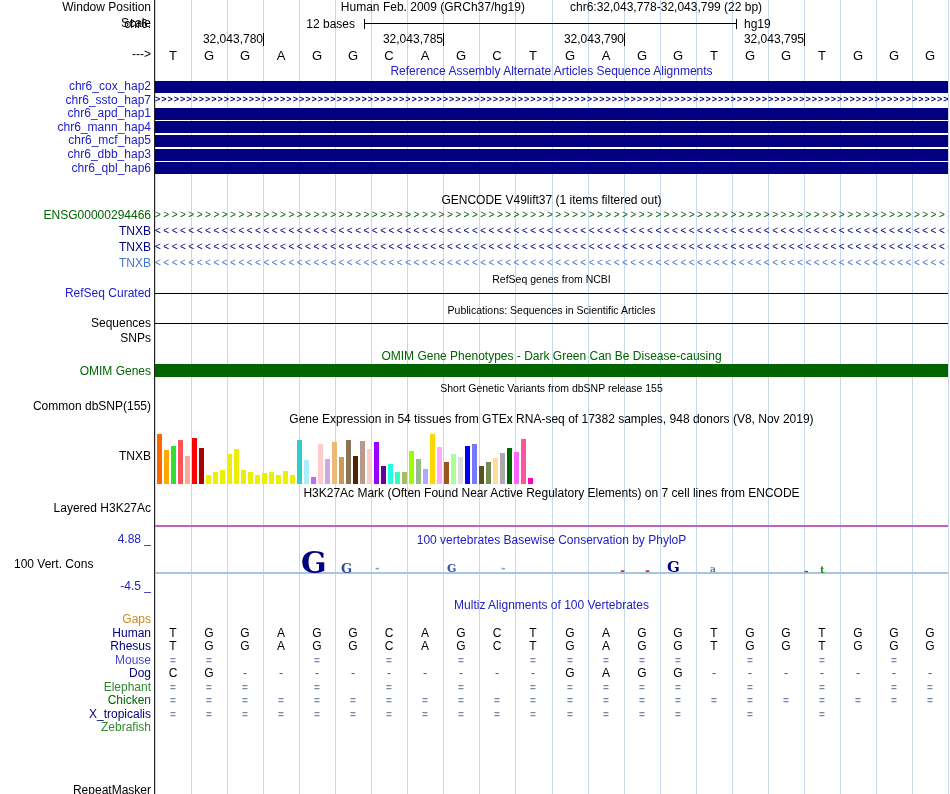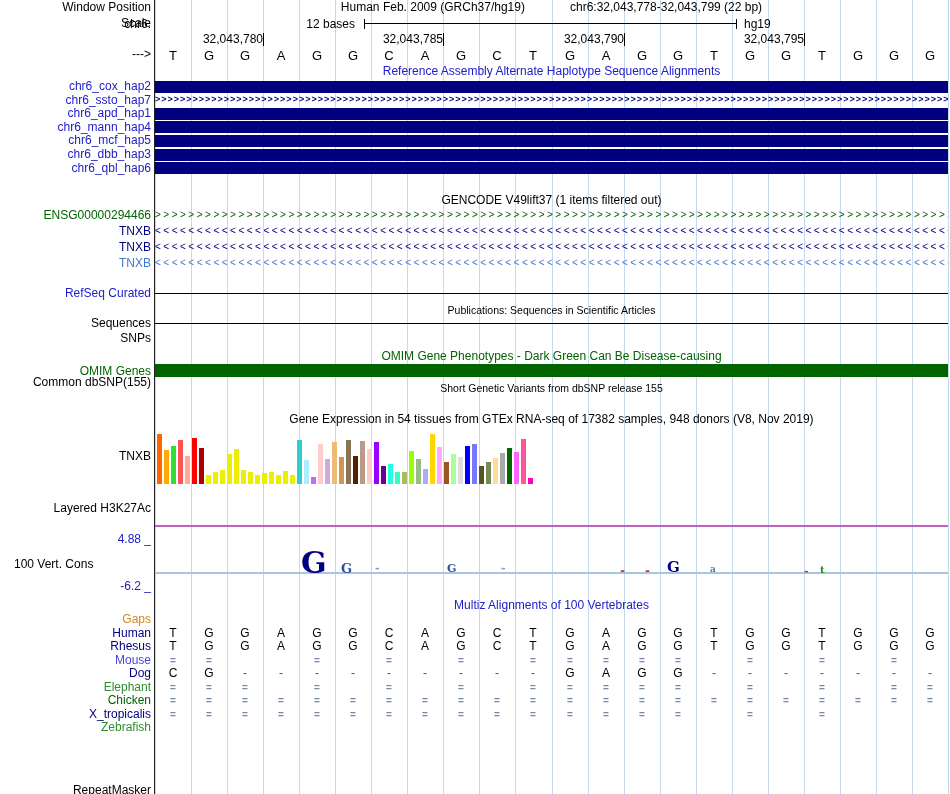--- a/index.html
+++ b/index.html
@@ -31,36 +31,39 @@
   <div class="lbl" style="top:1px">Window Position</div>
 
   <div class="lbl" style="top:17px">Scale</div>
   <div class="scale-text">12 bases</div>
   <div class="scalebar"></div>
   <div class="hg19">hg19</div>
 
   <div class="lbl" style="top:18px">chr6:</div>
   <div class="lbl" style="top:48px">---&gt;</div>
 
-  <div class="title blue" style="top:65px">Reference Assembly Alternate Haplotype Sequence Alignments</div>
+  <div class="title blue" style="top:65px">Reference Assembly Alternate Articles Sequence Alignments</div>
   <div class="title" style="top:194px">GENCODE V49lift37 (1 items filtered out)</div>
+  <div class="title small" style="top:273px">RefSeq genes from NCBI</div>
   <div class="lbl blue" style="top:287px">RefSeq Curated</div>
   <div class="title small" style="top:304px">Publications: Sequences in Scientific Articles</div>
   <div class="lbl" style="top:317px">Sequences</div>
   <div class="lbl" style="top:332px">SNPs</div>
   <div class="title green" style="top:350px">OMIM Gene Phenotypes - Dark Green Can Be Disease-causing</div>
   <div class="lbl green" style="top:365px">OMIM Genes</div>
   <div class="title small" style="top:382px">Short Genetic Variants from dbSNP release 155</div>
-  <div class="lbl" style="top:376px">Common dbSNP(155)</div>
+  <div class="lbl" style="top:400px">Common dbSNP(155)</div>
   <div class="title" style="top:413px">Gene Expression in 54 tissues from GTEx RNA-seq of 17382 samples, 948 donors (V8, Nov 2019)</div>
   <div class="lbl" style="top:450px">TNXB</div>
+  <div class="title" style="top:487px">H3K27Ac Mark (Often Found Near Active Regulatory Elements) on 7 cell lines from ENCODE</div>
   <div class="lbl" style="top:502px">Layered H3K27Ac</div>
   <div class="lbl blue" style="top:533px">4.88 _</div>
+  <div class="title blue" style="top:534px">100 vertebrates Basewise Conservation by PhyloP</div>
   <div class="lbl lbl-left" style="top:558px">100 Vert. Cons</div>
-  <div class="lbl blue" style="top:580px">-6.2 _</div>
+  <div class="lbl blue" style="top:580px">-4.5 _</div>
   <div class="title blue" style="top:599px">Multiz Alignments of 100 Vertebrates</div>
   <div class="lbl" style="top:784px">RepeatMasker</div>
 <div style="position: absolute; left: 155px; top: 0px; width: 1px; height: 794px; background: rgb(197, 216, 236); z-index: 0;"></div>
     <div style="position: absolute; left: 191px; top: 0px; width: 1px; height: 794px; background: rgb(197, 216, 236); z-index: 0;"></div>
     <div style="position: absolute; left: 227px; top: 0px; width: 1px; height: 794px; background: rgb(197, 216, 236); z-index: 0;"></div>
     <div style="position: absolute; left: 263px; top: 0px; width: 1px; height: 794px; background: rgb(197, 216, 236); z-index: 0;"></div>
     <div style="position: absolute; left: 299px; top: 0px; width: 1px; height: 794px; background: rgb(197, 216, 236); z-index: 0;"></div>
     <div style="position: absolute; left: 335px; top: 0px; width: 1px; height: 794px; background: rgb(197, 216, 236); z-index: 0;"></div>
     <div style="position: absolute; left: 371px; top: 0px; width: 1px; height: 794px; background: rgb(197, 216, 236); z-index: 0;"></div>
     <div style="position: absolute; left: 407px; top: 0px; width: 1px; height: 794px; background: rgb(197, 216, 236); z-index: 0;"></div>

